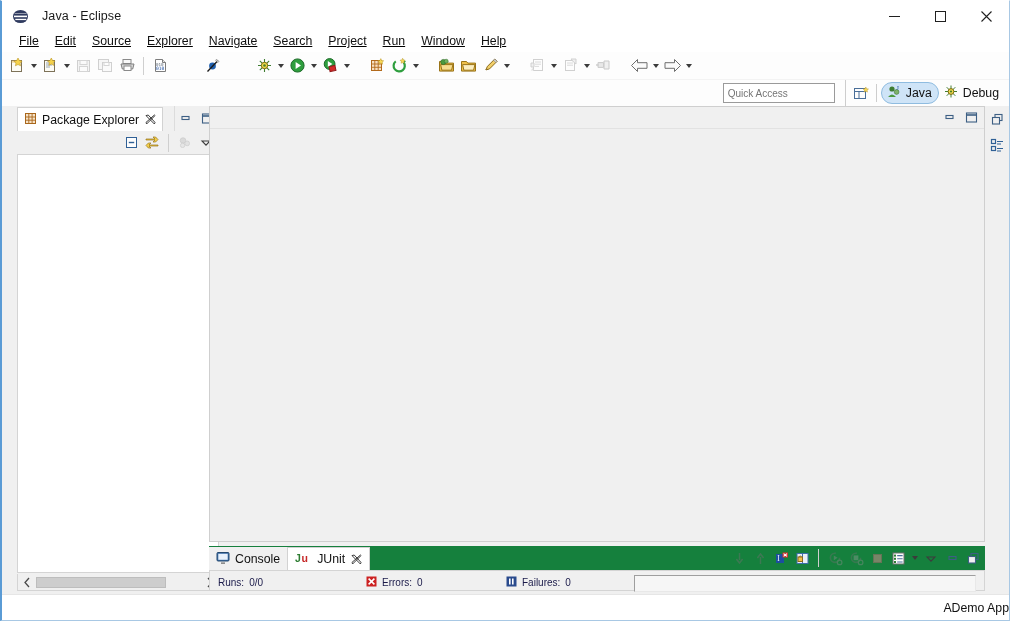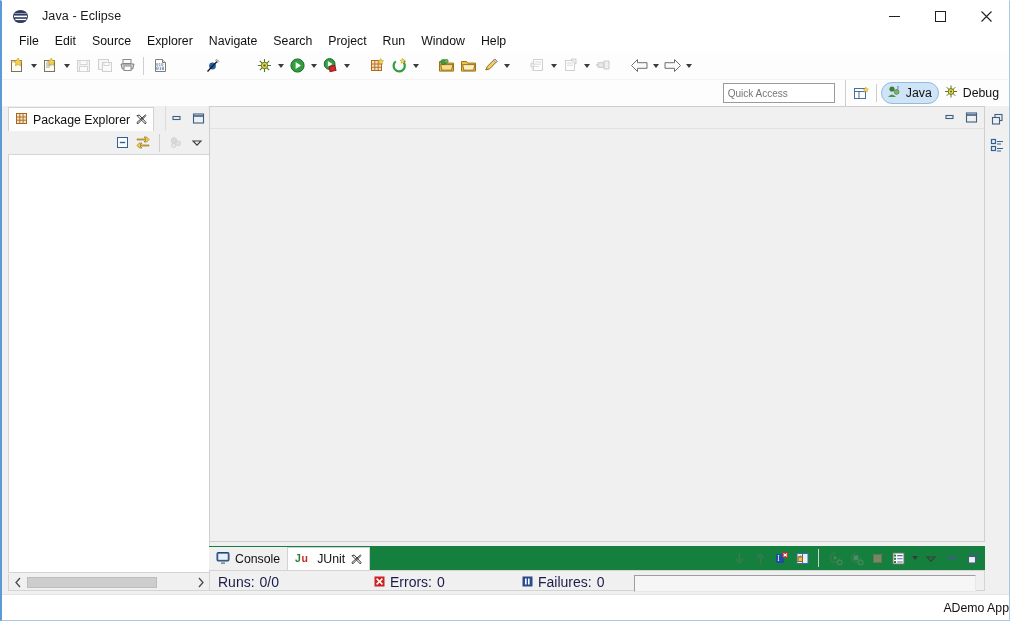--- a/index.html
+++ b/index.html
@@ -35,21 +35,21 @@
   .win-btn {
     width: 46px; height: 30px; display: flex; align-items: center; justify-content: center;
     color: #202020;
   }
   .win-btn svg { display: block; }
 
   
   #menubar {
     position: absolute; left: 0; top: 30px; right: 0; height: 21px;
     background: #ffffff;
-    display: flex; align-items: center; padding-left: 9px;
+    display: flex; align-items: center; padding-left: 9px; text-decoration: underline;
   }
   .menu-item {
     font-size: 12.3px; color: #111; padding: 2px 8px 3px 8px; white-space: nowrap;
   }
 
   
   #toolbar {
     position: absolute; left: 0; top: 51px; right: 0; height: 28px;
     background: #fdfdfd;
     display: flex; align-items: center; padding-left: 4px;
@@ -96,21 +96,21 @@
   .persp-sep { width: 1px; height: 18px; background: #cdcdcd; margin: 0 4px; }
 
   
   #workbench {
     position: absolute; left: 0; top: 105px; right: 0; bottom: 26px;
     background: #f0f0f0;
   }
 
   
   #pkg-panel {
-    position: absolute; left: 6px; top: 0; width: 202px; bottom: 3px;
+    position: absolute; left: 15px; top: 0; width: 202px; bottom: 3px;
     background: #f0f0f0;
   }
   #pkg-tabrow {
     position: relative; height: 25px; background: #f0f0f0;
     display: flex; align-items: flex-end;
   }
   #pkg-tab {
     display: flex; align-items: center; gap: 5px;
     height: 24px; padding: 0 6px 0 6px;
     background: #ffffff; border-top: 1px solid #d2d2d2;
@@ -186,22 +186,22 @@
   }
   #bp-tools {
     margin-left: auto; display: flex; align-items: center; gap: 1px;
     height: 24px; padding-right: 2px;
   }
   #bp-body {
     position: absolute; left: 0; right: 0; top: 24px; bottom: 0;
     background: #f0f0f0; border: 1px solid #d4d4d4;
   }
   #junit-counters {
-    display: flex; align-items: center; height: 22px; padding-left: 8px; gap: 8px;
-    font-size: 14px; color: #1a1a40;
+    display: flex; align-items: center; height: 22px; padding-left: 8px; gap: 0;
+    font-size: 10px; color: #1a1a40;
   }
   .counter { display: flex; align-items: center; gap: 5px; }
   .counter .lbl { color: #1b1b4a; }
   .counter .val { color: #1b1b4a; }
   #junit-progress {
     position: absolute; left: 424px; right: 8px; top: 4px; height: 17px;
     background: #f6f6f6;
     border-top: 1px solid #9e9e9e; border-left: 1px solid #9e9e9e;
     border-right: 1px solid #e8e8e8; border-bottom: 1px solid #e8e8e8;
   }

